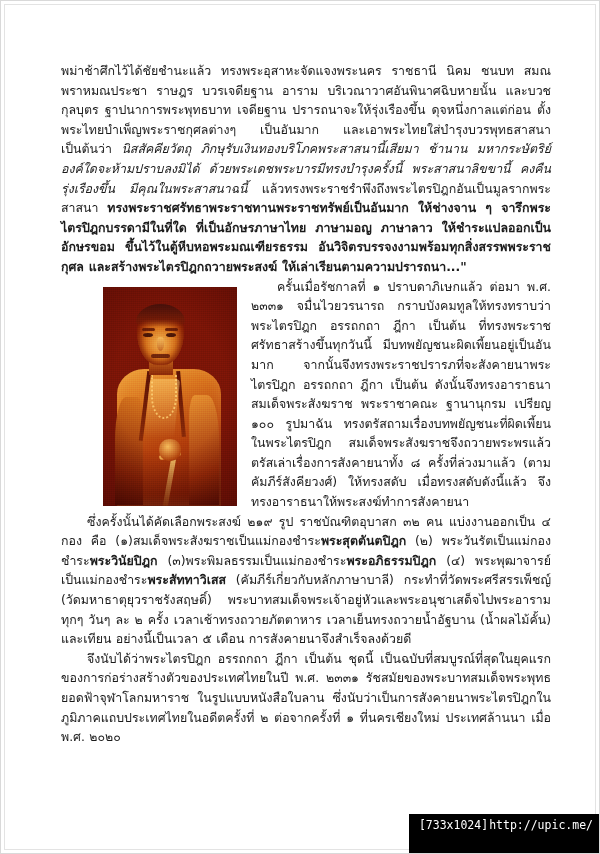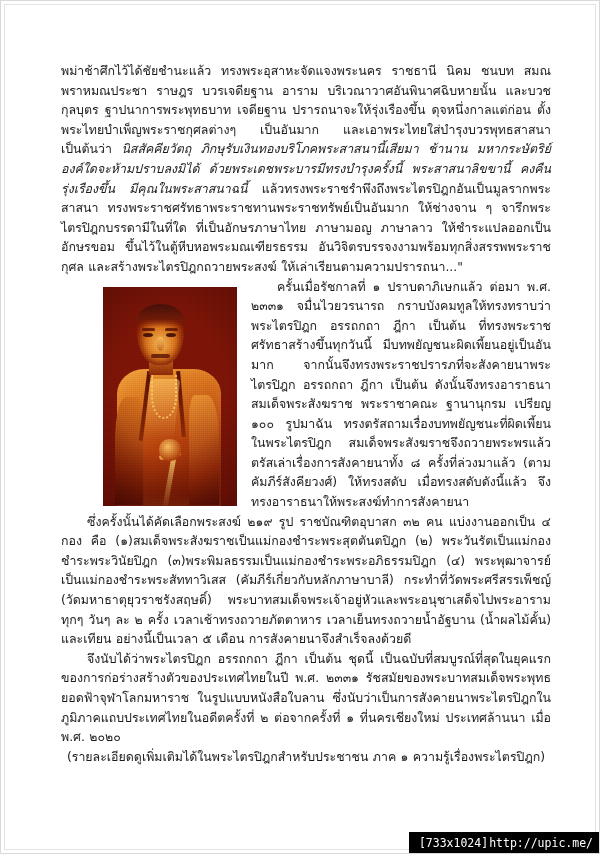--- a/index.html
+++ b/index.html
@@ -53,21 +53,21 @@
     margin: 0;
     word-spacing: 0.4px;
   }
 
   .para .ind {
     display: inline-block;
     width: 26px;
   }
 
   .it { font-style: italic; }
-  .bd { font-weight: normal; }
+  .bd { font-weight: bold; }
 
   
   #block-one { }
 
   
   .media-row {
     position: relative;
     margin-top: 0;
     min-height: 222px;
   }
@@ -222,21 +222,21 @@
     margin-left: 190px;
     width: 300px;
   }
   .side-col .para { text-align: justify; }
 
   
   .watermark {
     position: absolute;
     right: 0;
     bottom: 0;
-    height: 21px;
+    height: 39px;
     background: #000000;
     color: #ffffff;
     font-family: "DejaVu Sans Mono", "Liberation Mono", monospace;
     font-size: 11.5px;
     line-height: 23px;
     padding: 0 6px 0 10px;
     white-space: nowrap;
     letter-spacing: 0px;
   }
   .watermark .wm-dim { margin-right: 1px; }
@@ -280,19 +280,18 @@
         <div class="side-col">
           <p class="para"><span class="ind"></span><span>ครั้นเมื่อรัชกาลที่ ๑ ปราบดาภิเษกแล้ว ต่อมา พ.ศ. ๒๓๓๑ จมื่นไวยวรนารถ กราบบังคมทูลให้ทรงทราบว่า พระไตรปิฎก อรรถกถา ฎีกา เป็นต้น ที่ทรงพระราชศรัทธาสร้างขึ้นทุกวันนี้ มีบทพยัญชนะผิดเพี้ยนอยู่เป็นอันมาก จากนั้นจึงทรงพระราชปรารภที่จะสังคายนาพระไตรปิฎก อรรถกถา ฎีกา เป็นต้น ดังนั้นจึงทรงอาราธนาสมเด็จพระสังฆราช พระราชาคณะ ฐานานุกรม เปรียญ ๑๐๐ รูปมาฉัน ทรงตรัสถามเรื่องบทพยัญชนะที่ผิดเพี้ยนในพระไตรปิฎก สมเด็จพระสังฆราชจึงถวายพระพรแล้วตรัสเล่าเรื่องการสังคายนาทั้ง ๘ ครั้งที่ล่วงมาแล้ว (ตามคัมภีร์สังคียวงศ์) ให้ทรงสดับ เมื่อทรงสดับดังนี้แล้ว จึงทรงอาราธนาให้พระสงฆ์ทำการสังคายนา</span></p>
         </div>
       </div>
 
       <p class="para"><span class="ind"></span><span>ซึ่งครั้งนั้นได้คัดเลือกพระสงฆ์ ๒๑๙ รูป ราชบัณฑิตอุบาสก ๓๒ คน แบ่งงานออกเป็น ๔ กอง  คือ</span>
         <span>(๑)สมเด็จพระสังฆราชเป็นแม่กองชำระ</span><span class="bd">พระสุตตันตปิฎก</span><span>  (๒) พระวันรัตเป็นแม่กองชำระ</span><span class="bd">พระวินัยปิฎก</span><span> (๓)พระพิมลธรรมเป็นแม่กองชำระ</span><span class="bd">พระอภิธรรมปิฎก</span><span> (๔) พระพุฒาจารย์เป็นแม่กองชำระ</span><span class="bd">พระสัททาวิเสส</span><span> (คัมภีร์เกี่ยวกับหลักภาษาบาลี) กระทำที่วัดพระศรีสรรเพ็ชญ์ (วัดมหาธาตุยุวราชรังสฤษดิ์) พระบาทสมเด็จพระเจ้าอยู่หัวและพระอนุชาเสด็จไปพระอารามทุกๆ วันๆ ละ ๒ ครั้ง เวลาเช้าทรงถวายภัตตาหาร เวลาเย็นทรงถวายน้ำอัฐบาน (น้ำผลไม้คั้น) และเทียน อย่างนี้เป็นเวลา ๕ เดือน การสังคายนาจึงสำเร็จลงด้วยดี</span></p>
 
       <p class="para"><span class="ind"></span><span>จึงนับได้ว่าพระไตรปิฎก อรรถกถา ฎีกา เป็นต้น ชุดนี้ เป็นฉบับที่สมบูรณ์ที่สุดในยุคแรกของการก่อร่างสร้างตัวของประเทศไทยในปี พ.ศ. ๒๓๓๑ รัชสมัยของพระบาทสมเด็จพระพุทธยอดฟ้าจุฬาโลกมหาราช ในรูปแบบหนังสือใบลาน  ซึ่งนับว่าเป็นการสังคายนาพระไตรปิฎกในภูมิภาคแถบประเทศไทยในอดีตครั้งที่  ๒ ต่อจากครั้งที่ ๑ ที่นครเชียงใหม่ ประเทศล้านนา เมื่อ พ.ศ. ๒๐๒๐</span></p>
 
-      <p class="para" style="text-align:center; margin-top:0;"><span>(รายละเอียดดูเพิ่มเติมได้ในพระไตรปิฎกสำหรับประชาชน ภาค ๑ ความรู้เรื่องพระไตรปิฎก)</span></p>
 
     </div>
   </div>
 
   <div class="watermark"><span class="wm-dim">[733x1024]</span><span>http://upic.me/</span></div>
 </div>
 
 </body></html>

